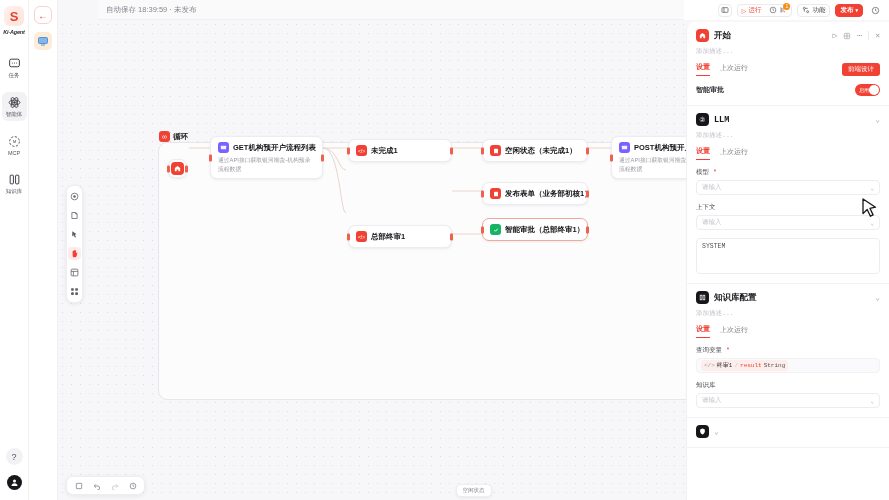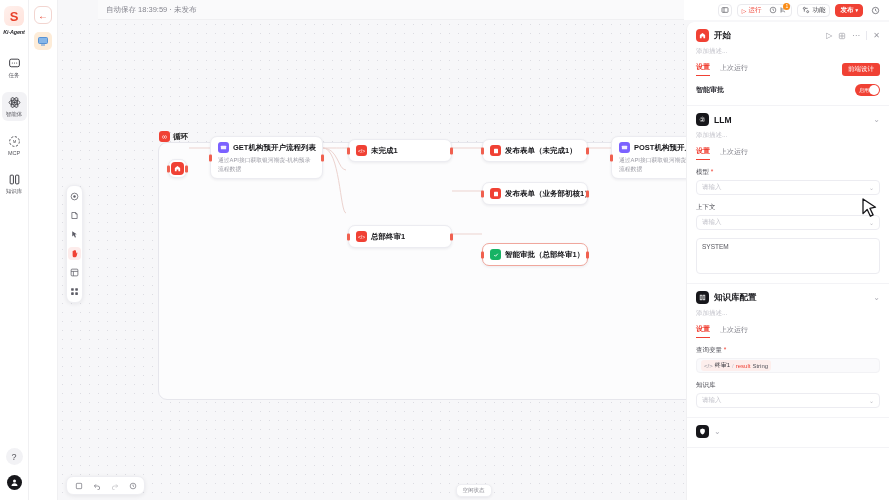--- a/index.html
+++ b/index.html
@@ -201,21 +201,21 @@
     display: flex; align-items: center; justify-content: center; line-height: 1;
   }
 
   
   .panel {
     position: absolute; right: 0; top: 22px; width: 203px; height: 478px;
     background: #fff; border-left: 1px solid #f0f0f2; overflow: hidden; z-index: 5;
     border-top-left-radius: 8px;
   }
   .panel-inner { height: 100%; overflow: hidden; }
-  .sec { border-bottom: 1px solid #f3f3f6; padding: 7px 9px 9px 9px; }
+  .sec { border-bottom: 1px solid #f3f3f6; padding: 7px 9px 9px 9px; font-family: Liberation Mono, monospace; }
   .sec-head { display: flex; align-items: center; gap: 5px; }
   .sec-ico {
     width: 13px; height: 13px; border-radius: 4px;
     display: flex; align-items: center; justify-content: center;
     color: #fff; font-size: 7px; flex: none;
   }
   .sec-title { font-size: 8.5px; font-weight: 700; color: #17171b; flex: 1; }
   .sec-actions { display: flex; align-items: center; gap: 6px; color: #9a9aa2; font-size: 8px; }
   .sec-actions .act { cursor: pointer; display: flex; align-items: center; }
   .vdiv { width: 1px; height: 9px; background: #e8e8ee; }
@@ -407,21 +407,21 @@
         <span class="port r"></span>
       </div>
 
       <div class="node" style="left:424px; top:119px; width:106px;">
         <div class="node-head">
           <span class="node-ico" style="background:#f04134;">
             <svg width="6" height="6" viewBox="0 0 24 24" fill="#fff">
                 <rect x="4" y="3" width="16" height="18" rx="2"></rect>
               </svg>
           </span>
-          <span class="node-title">发布表单（未完成1）</span>
+          <span class="node-title">空闲状态（未完成1）</span>
         </div>
         <span class="port l"></span>
         <span class="port r"></span>
       </div>
 
 
       <div class="node" style="left:424px; top:162px; width:106px;">
         <div class="node-head">
           <span class="node-ico" style="background:#f04134;">
             <svg width="6" height="6" viewBox="0 0 24 24" fill="#fff">
@@ -436,21 +436,21 @@
 
       <div class="node" style="left:290px; top:205px; width:104px;">
         <div class="node-head">
           <span class="node-ico" style="background:#f04134; font-size:5px;">&lt;/&gt;</span>
           <span class="node-title">总部终审1</span>
         </div>
         <span class="port l"></span>
         <span class="port r"></span>
       </div>
 
-      <div class="node sel" style="left:424px; top:223px; width:106px;">
+      <div class="node sel" style="left:424px; top:198px; width:106px;">
         <div class="node-head">
           <span class="node-ico" style="background:#16b364;">
             <svg width="6" height="6" viewBox="0 0 24 24" fill="none" stroke="#fff" stroke-width="3.5">
                 <path d="M5 12l5 5 9-10"></path>
               </svg>
           </span>
           <span class="node-title">智能审批（总部终审1）</span>
         </div>
         <span class="port l"></span>
         <span class="port r"></span>

